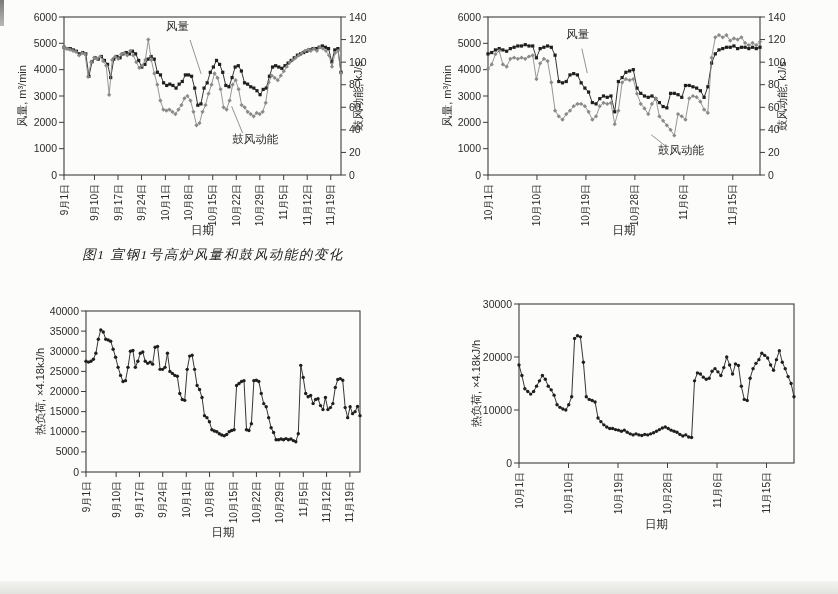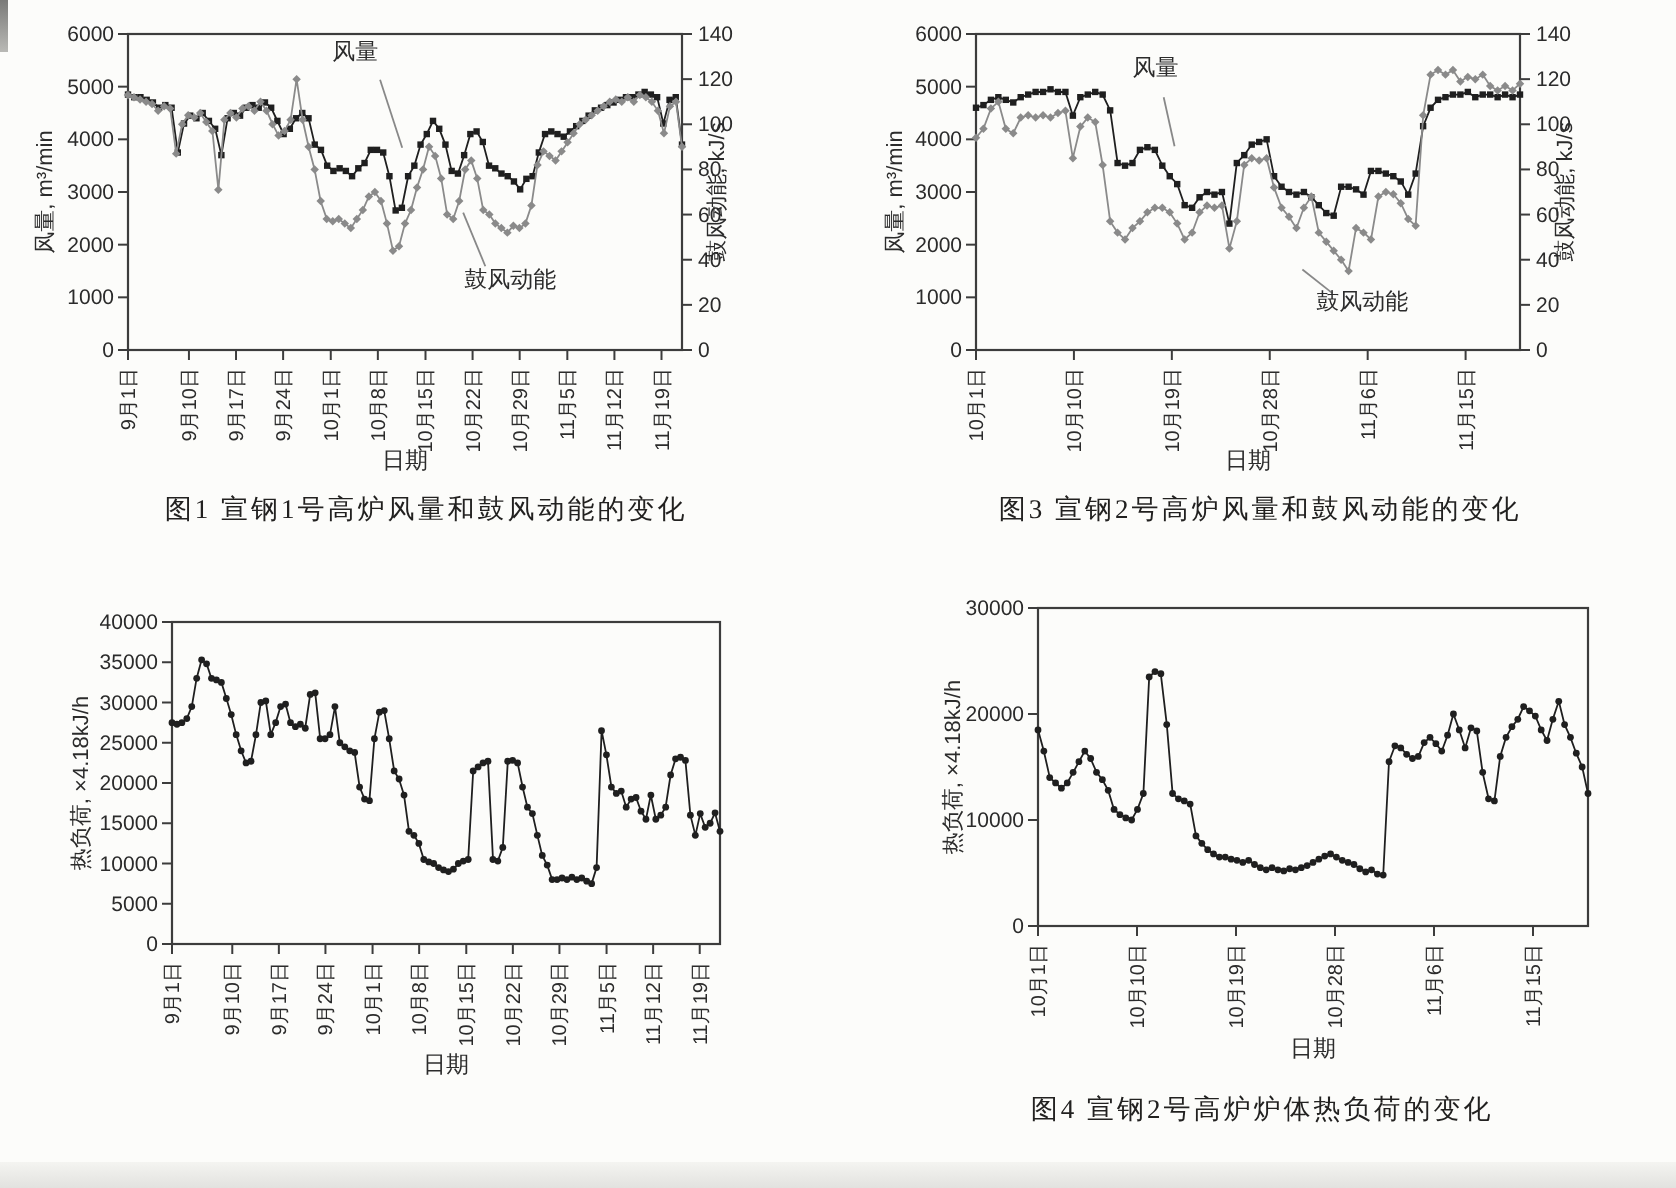--- a/index.html
+++ b/index.html
@@ -10,21 +10,21 @@
        background:linear-gradient(180deg,#5a5a58,#a8a8a4);opacity:.8;}
   .scan-strip{position:absolute;left:0;bottom:0;width:838px;height:13px;
        background:linear-gradient(180deg,#f4f4f1,#e2e2df);}
   figure.fig{position:absolute;margin:0;padding:0;}
   #fig1{left:8px;top:4px;width:410px;}
   #fig3{left:424px;top:4px;width:412px;}
   #fig2{left:8px;top:294px;width:410px;}
   #fig4{left:424px;top:288px;width:414px;}
   figcaption{display:block;text-align:center;color:#222120;
        font-family:"Liberation Serif", serif;font-size:13.5px;
-       letter-spacing:1.5px;margin-top:4px;white-space:nowrap;}
+       letter-spacing:1.5px;margin-top:4px;white-space:nowrap;font-style:italic;}
   #fig2 figcaption, #fig4 figcaption{margin-top:2px;}
   svg{display:block;}
   svg text{fill:#2b2b2b;}
 </style>
 </head>
 <body>
 
 <div class="page">
   <div class="corner-mark"></div>
 
@@ -505,21 +505,20 @@
         </g>
         <g>
           <line x1="157.83999999999997" y1="44.6" x2="163.28" y2="69.09" stroke="#888" stroke-width="0.9"></line>
           <text x="153.76" y="33.54" text-anchor="middle" font-size="11.5" fill="#222">风量</text>
         </g>
         <g>
           <line x1="242.16" y1="142.56" x2="227.2" y2="130.70999999999998" stroke="#888" stroke-width="0.9"></line>
           <text x="257.12" y="150.46" text-anchor="middle" font-size="11.5" fill="#222">鼓风动能</text>
         </g>
       </svg>
-    <figcaption>图3  宣钢2号高炉风量和鼓风动能的变化</figcaption>
   </figure>
 
   <figure class="fig" id="fig2">
     <svg width="410" height="256">
         <rect x="78" y="17" width="274" height="161" fill="none" stroke="#3c3c3c" stroke-width="1.1"></rect>
         <g>
           <line x1="73" y1="178" x2="78" y2="178" stroke="#3c3c3c" stroke-width="1"></line>
           <text x="71" y="181.5" text-anchor="end" font-size="10.5">0</text>
           <line x1="73" y1="157.875" x2="78" y2="157.875" stroke="#3c3c3c" stroke-width="1"></line>
           <text x="71" y="161.375" text-anchor="end" font-size="10.5">5000</text>
@@ -805,17 +804,16 @@
           <circle cx="349.52127659574467" cy="82.25" r="1.7" fill="#1f1f1f"></circle>
           <circle cx="352.4468085106383" cy="71.64999999999999" r="1.7" fill="#1f1f1f"></circle>
           <circle cx="355.3723404255319" cy="62.64" r="1.7" fill="#1f1f1f"></circle>
           <circle cx="358.29787234042556" cy="74.30000000000001" r="1.7" fill="#1f1f1f"></circle>
           <circle cx="361.22340425531917" cy="80.66" r="1.7" fill="#1f1f1f"></circle>
           <circle cx="364.1489361702128" cy="88.61" r="1.7" fill="#1f1f1f"></circle>
           <circle cx="367.0744680851064" cy="95.5" r="1.7" fill="#1f1f1f"></circle>
           <circle cx="370" cy="108.75" r="1.7" fill="#1f1f1f"></circle>
         </g>
       </svg>
-    <figcaption>图4  宣钢2号高炉炉体热负荷的变化</figcaption>
   </figure>
 
   <div class="scan-strip"></div>
 </div>
 
 </body></html>

